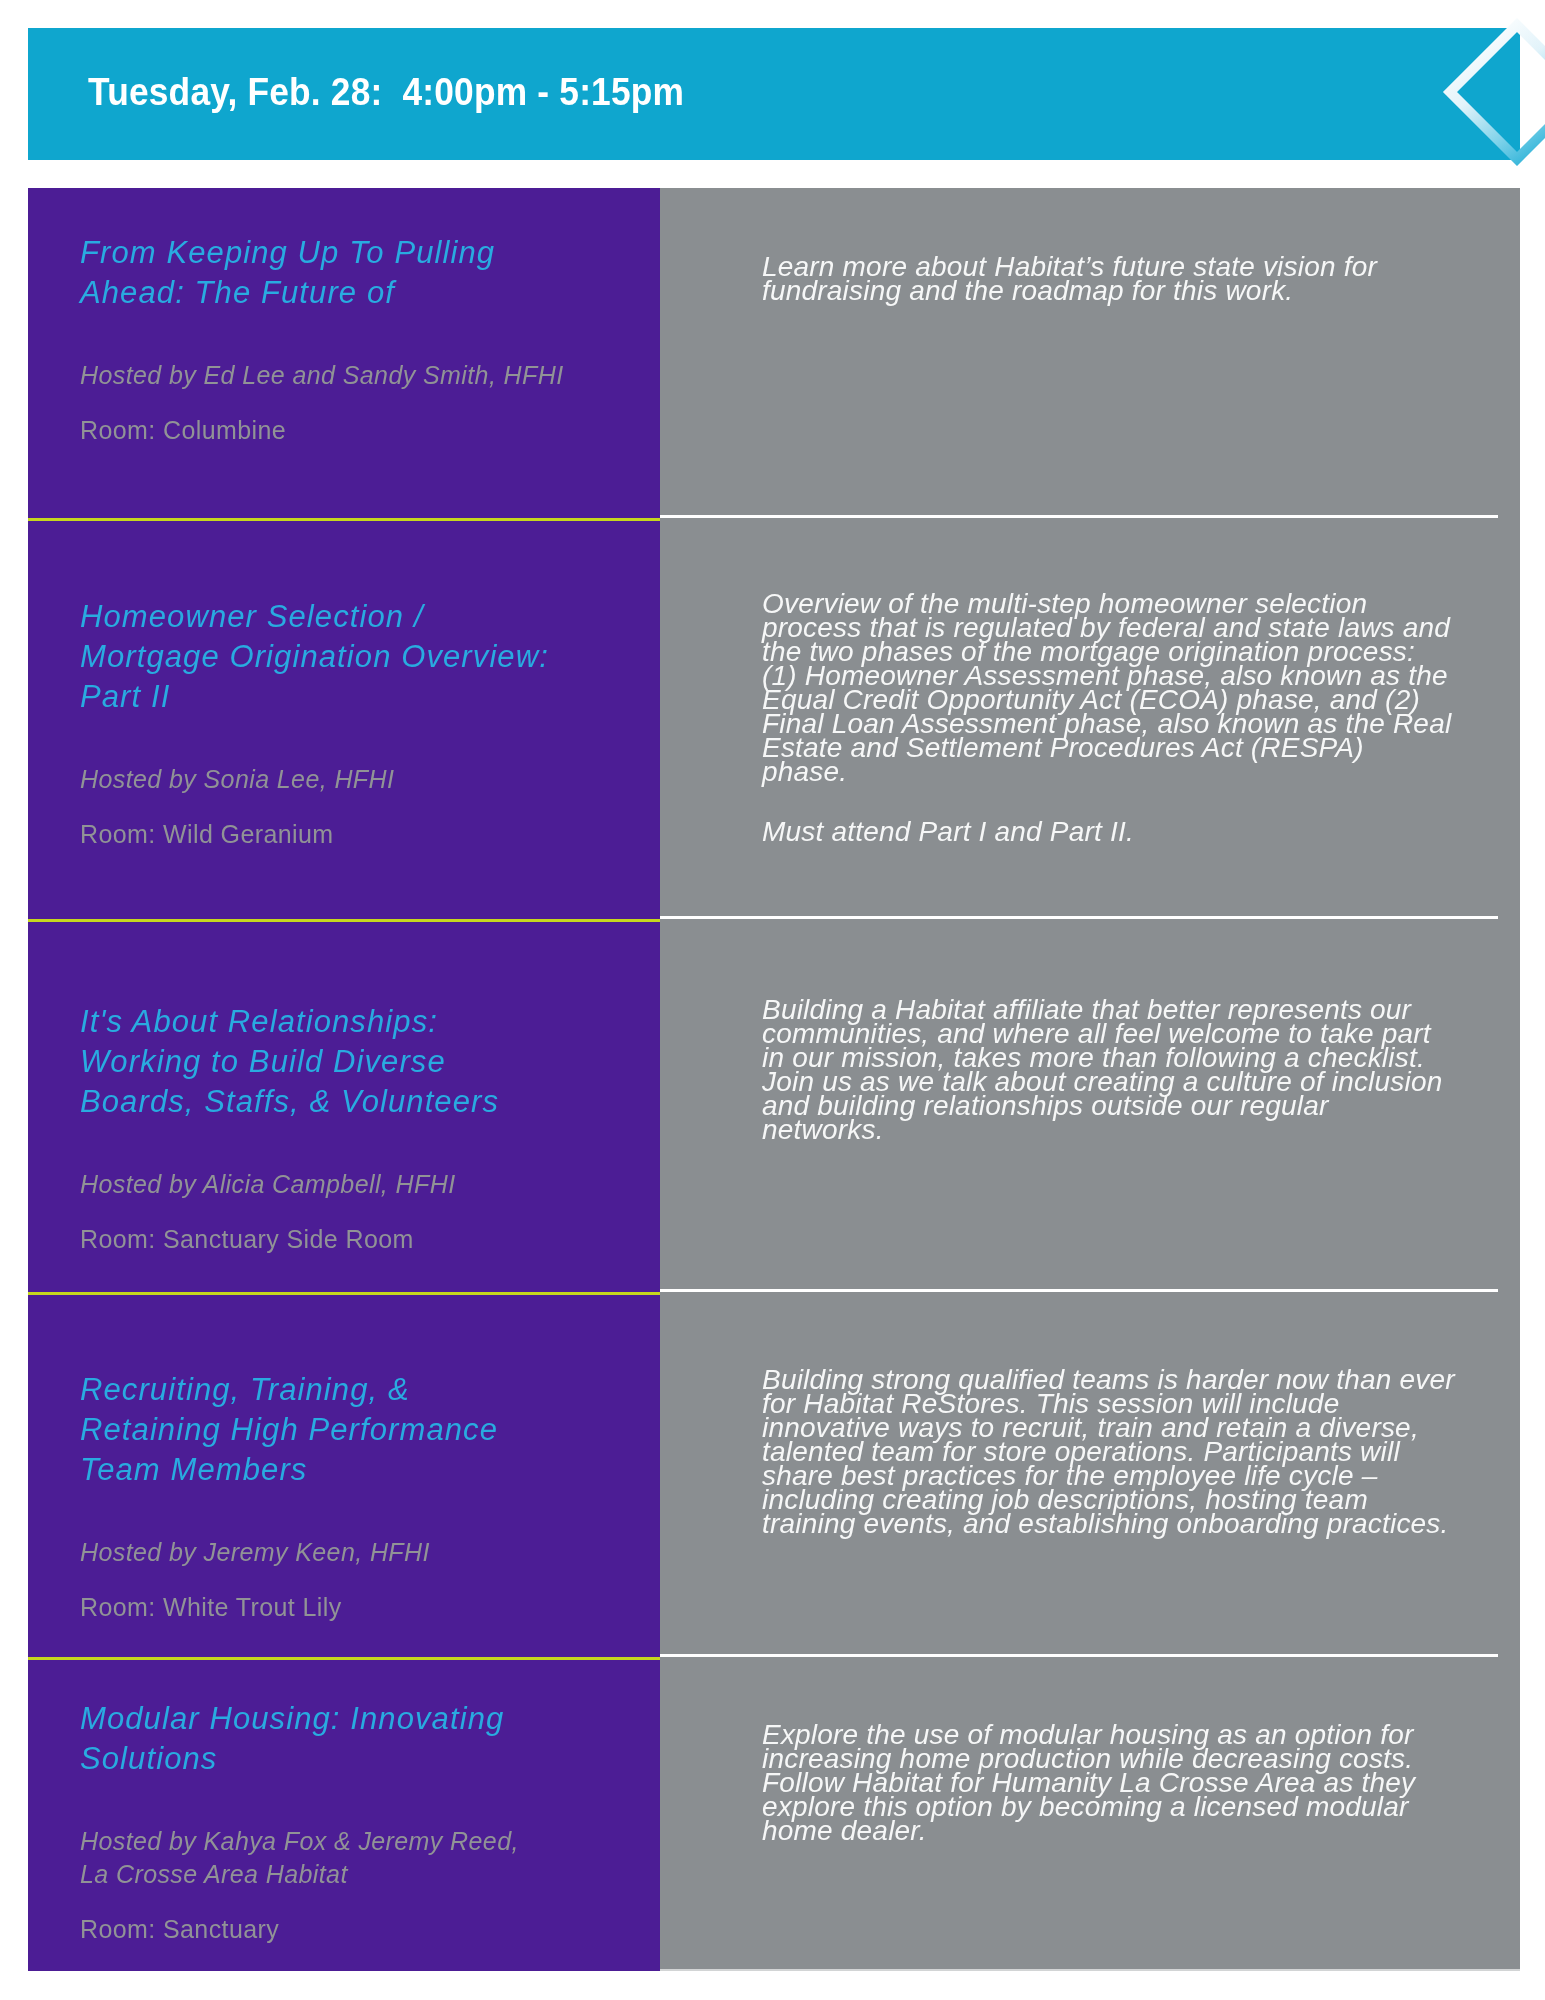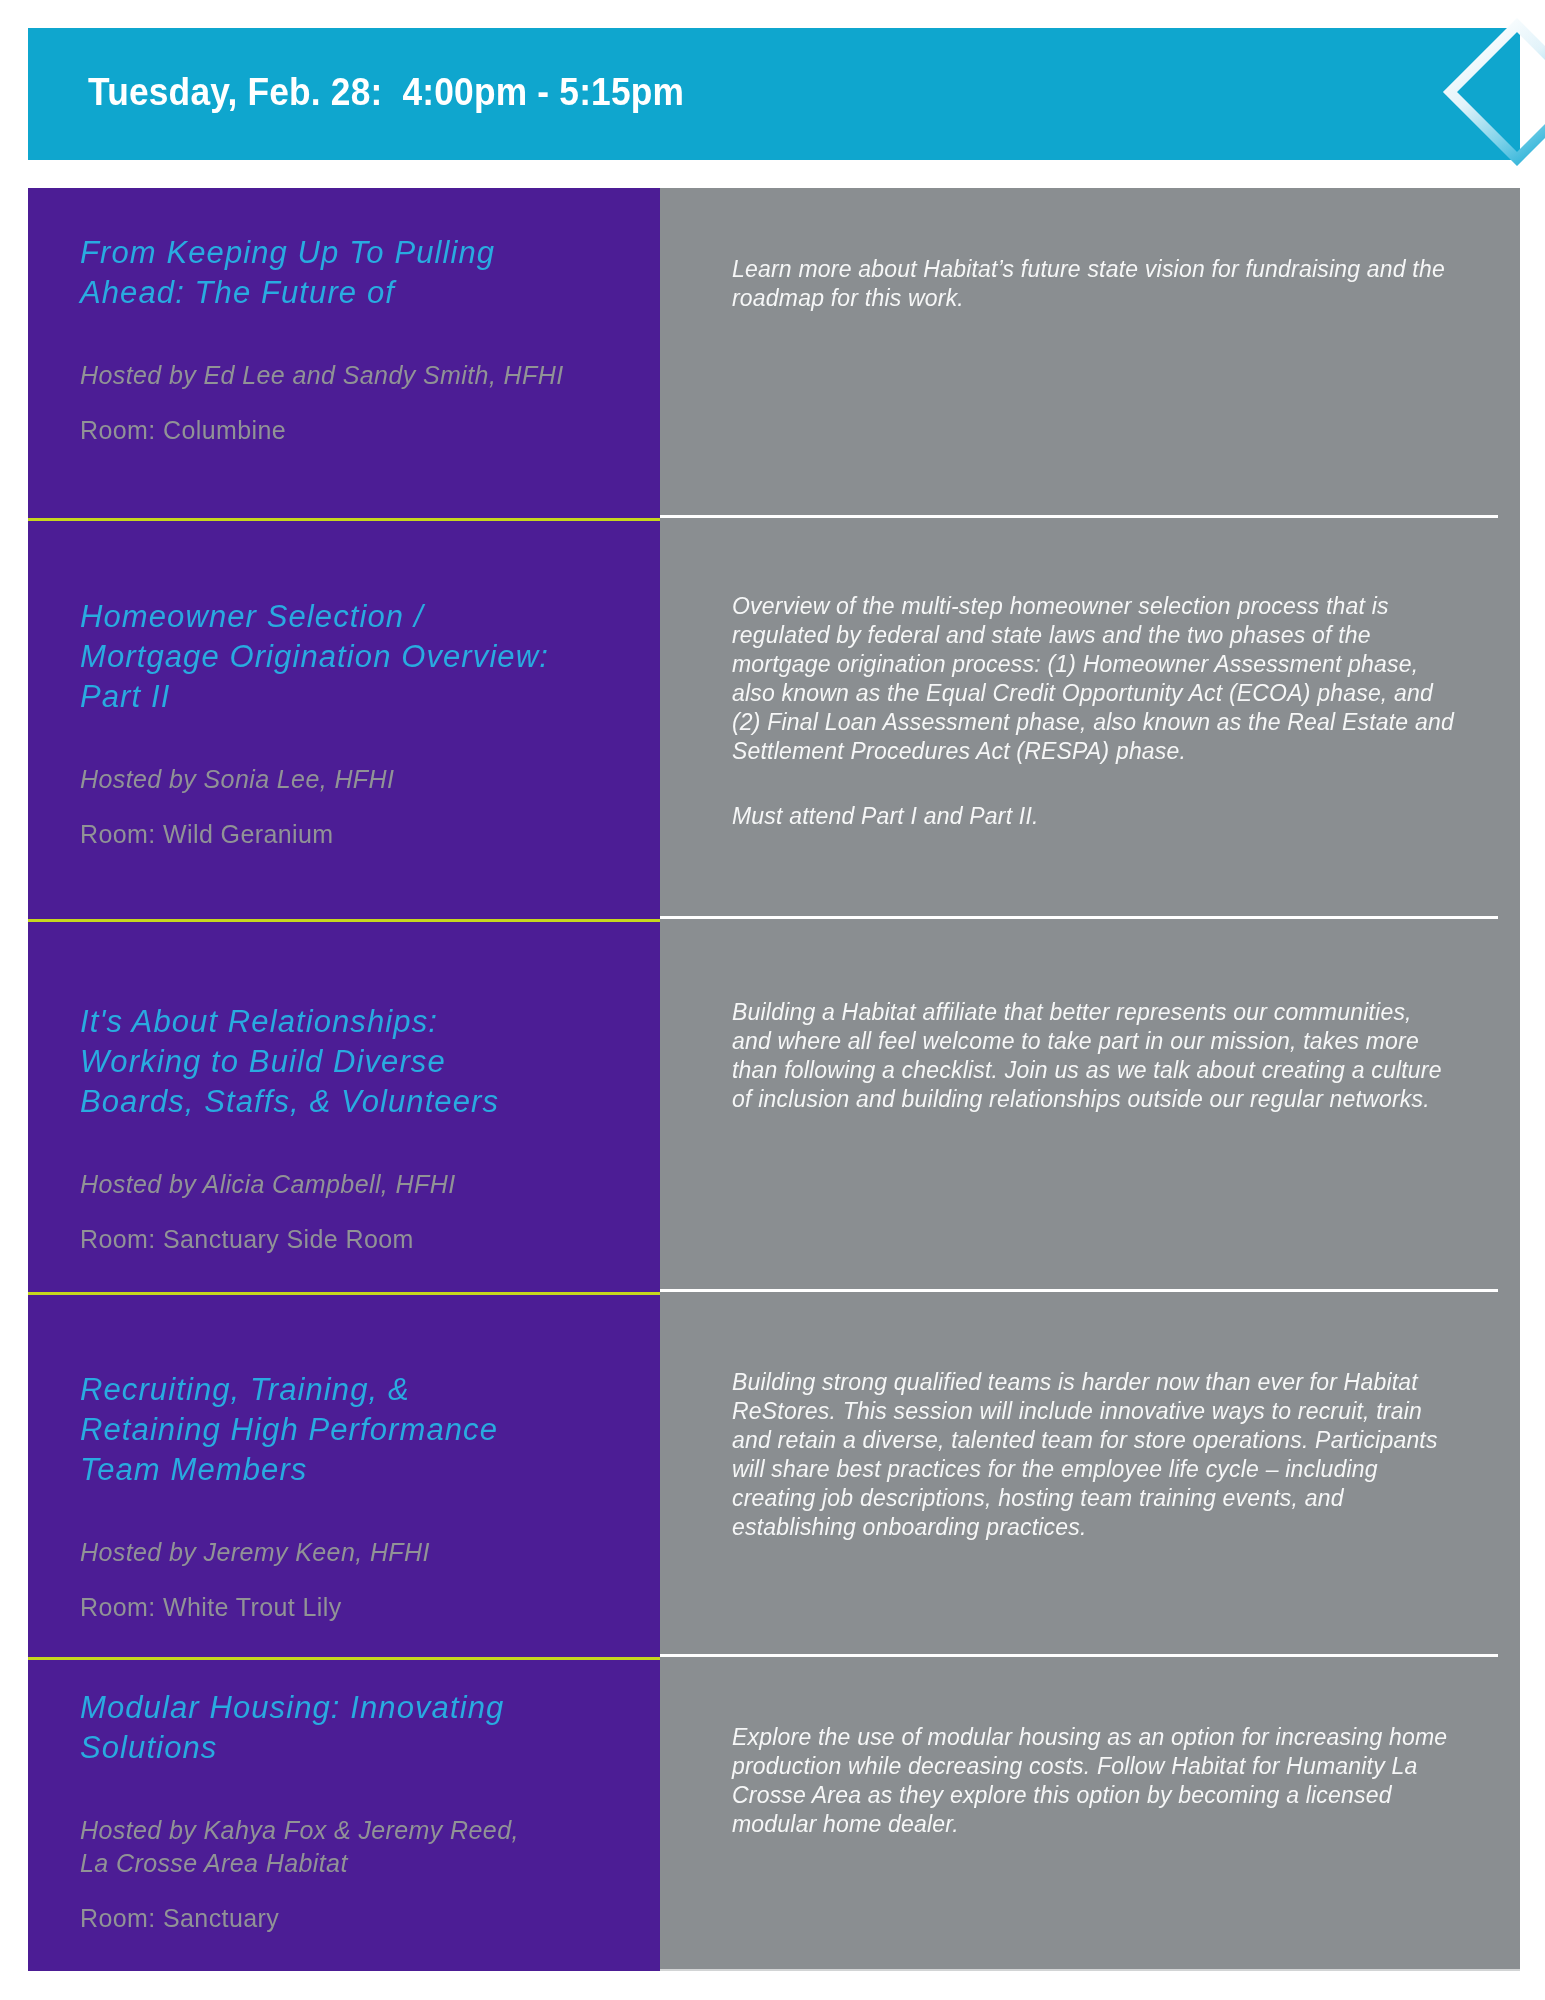--- a/index.html
+++ b/index.html
@@ -36,32 +36,32 @@
   .rows{position:absolute;left:28px;top:188px;width:1492px;}
   .row{display:flex;position:relative;}
   .row-left{width:632px;position:relative;padding-left:52px;padding-right:24px;background:#4c1d95;}
   .row-right{width:860px;position:relative;background:var(--panel-gray);padding-left:72px;padding-right:64px;}
 
   .row-1{height:333px}.row-2{height:401px}.row-3{height:373px}.row-4{height:365px}.row-5{height:311px}
   .row-1 .row-left{padding-top:45px}.row-1 .row-right{padding-top:67px}
   .row-2 .row-left{padding-top:76px}.row-2 .row-right{padding-top:71px}
   .row-3 .row-left{padding-top:80px}.row-3 .row-right{padding-top:76px}
   .row-4 .row-left{padding-top:75px}.row-4 .row-right{padding-top:73px}
-  .row-5 .row-left{padding-top:28px}.row-5 .row-right{padding-top:63px}
+  .row-5 .row-left{padding-top:39px}.row-5 .row-right{padding-top:63px}
 
   .title{font-style:italic;font-weight:normal;color:var(--title-blue);
          font-size:31px;line-height:40px;letter-spacing:1.1px;}
   .title div{white-space:nowrap;}
   .host{font-style:italic;color:var(--host-gray);font-size:25px;line-height:33px;
         margin-top:46px;letter-spacing:0.4px;}
   .host div{white-space:nowrap;}
   .room{color:var(--host-gray);font-size:25px;line-height:33px;
         margin-top:22px;letter-spacing:0.4px;}
 
-  .row-right p{font-style:italic;color:var(--desc-text);font-size:23px;line-height:29px;letter-spacing:0.2px;}
+  .row-right p{font-style:italic;color:var(--desc-text);font-size:28px;line-height:24px;letter-spacing:0.2px;margin-left:30px;}
   .row-right p + p{margin-top:36px;}
 
   
   .row:not(:last-child) .lime-line{
     position:absolute;left:0;bottom:0;width:100%;height:3px;background:var(--lime);}
   .row:last-child .lime-line{display:none;}
   .row:not(:last-child) .white-line{
     position:absolute;left:0;right:22px;bottom:3px;height:3px;background:#ffffff;}
   .row:last-child .white-line{display:none;}
   .row-5 .row-right::after{

